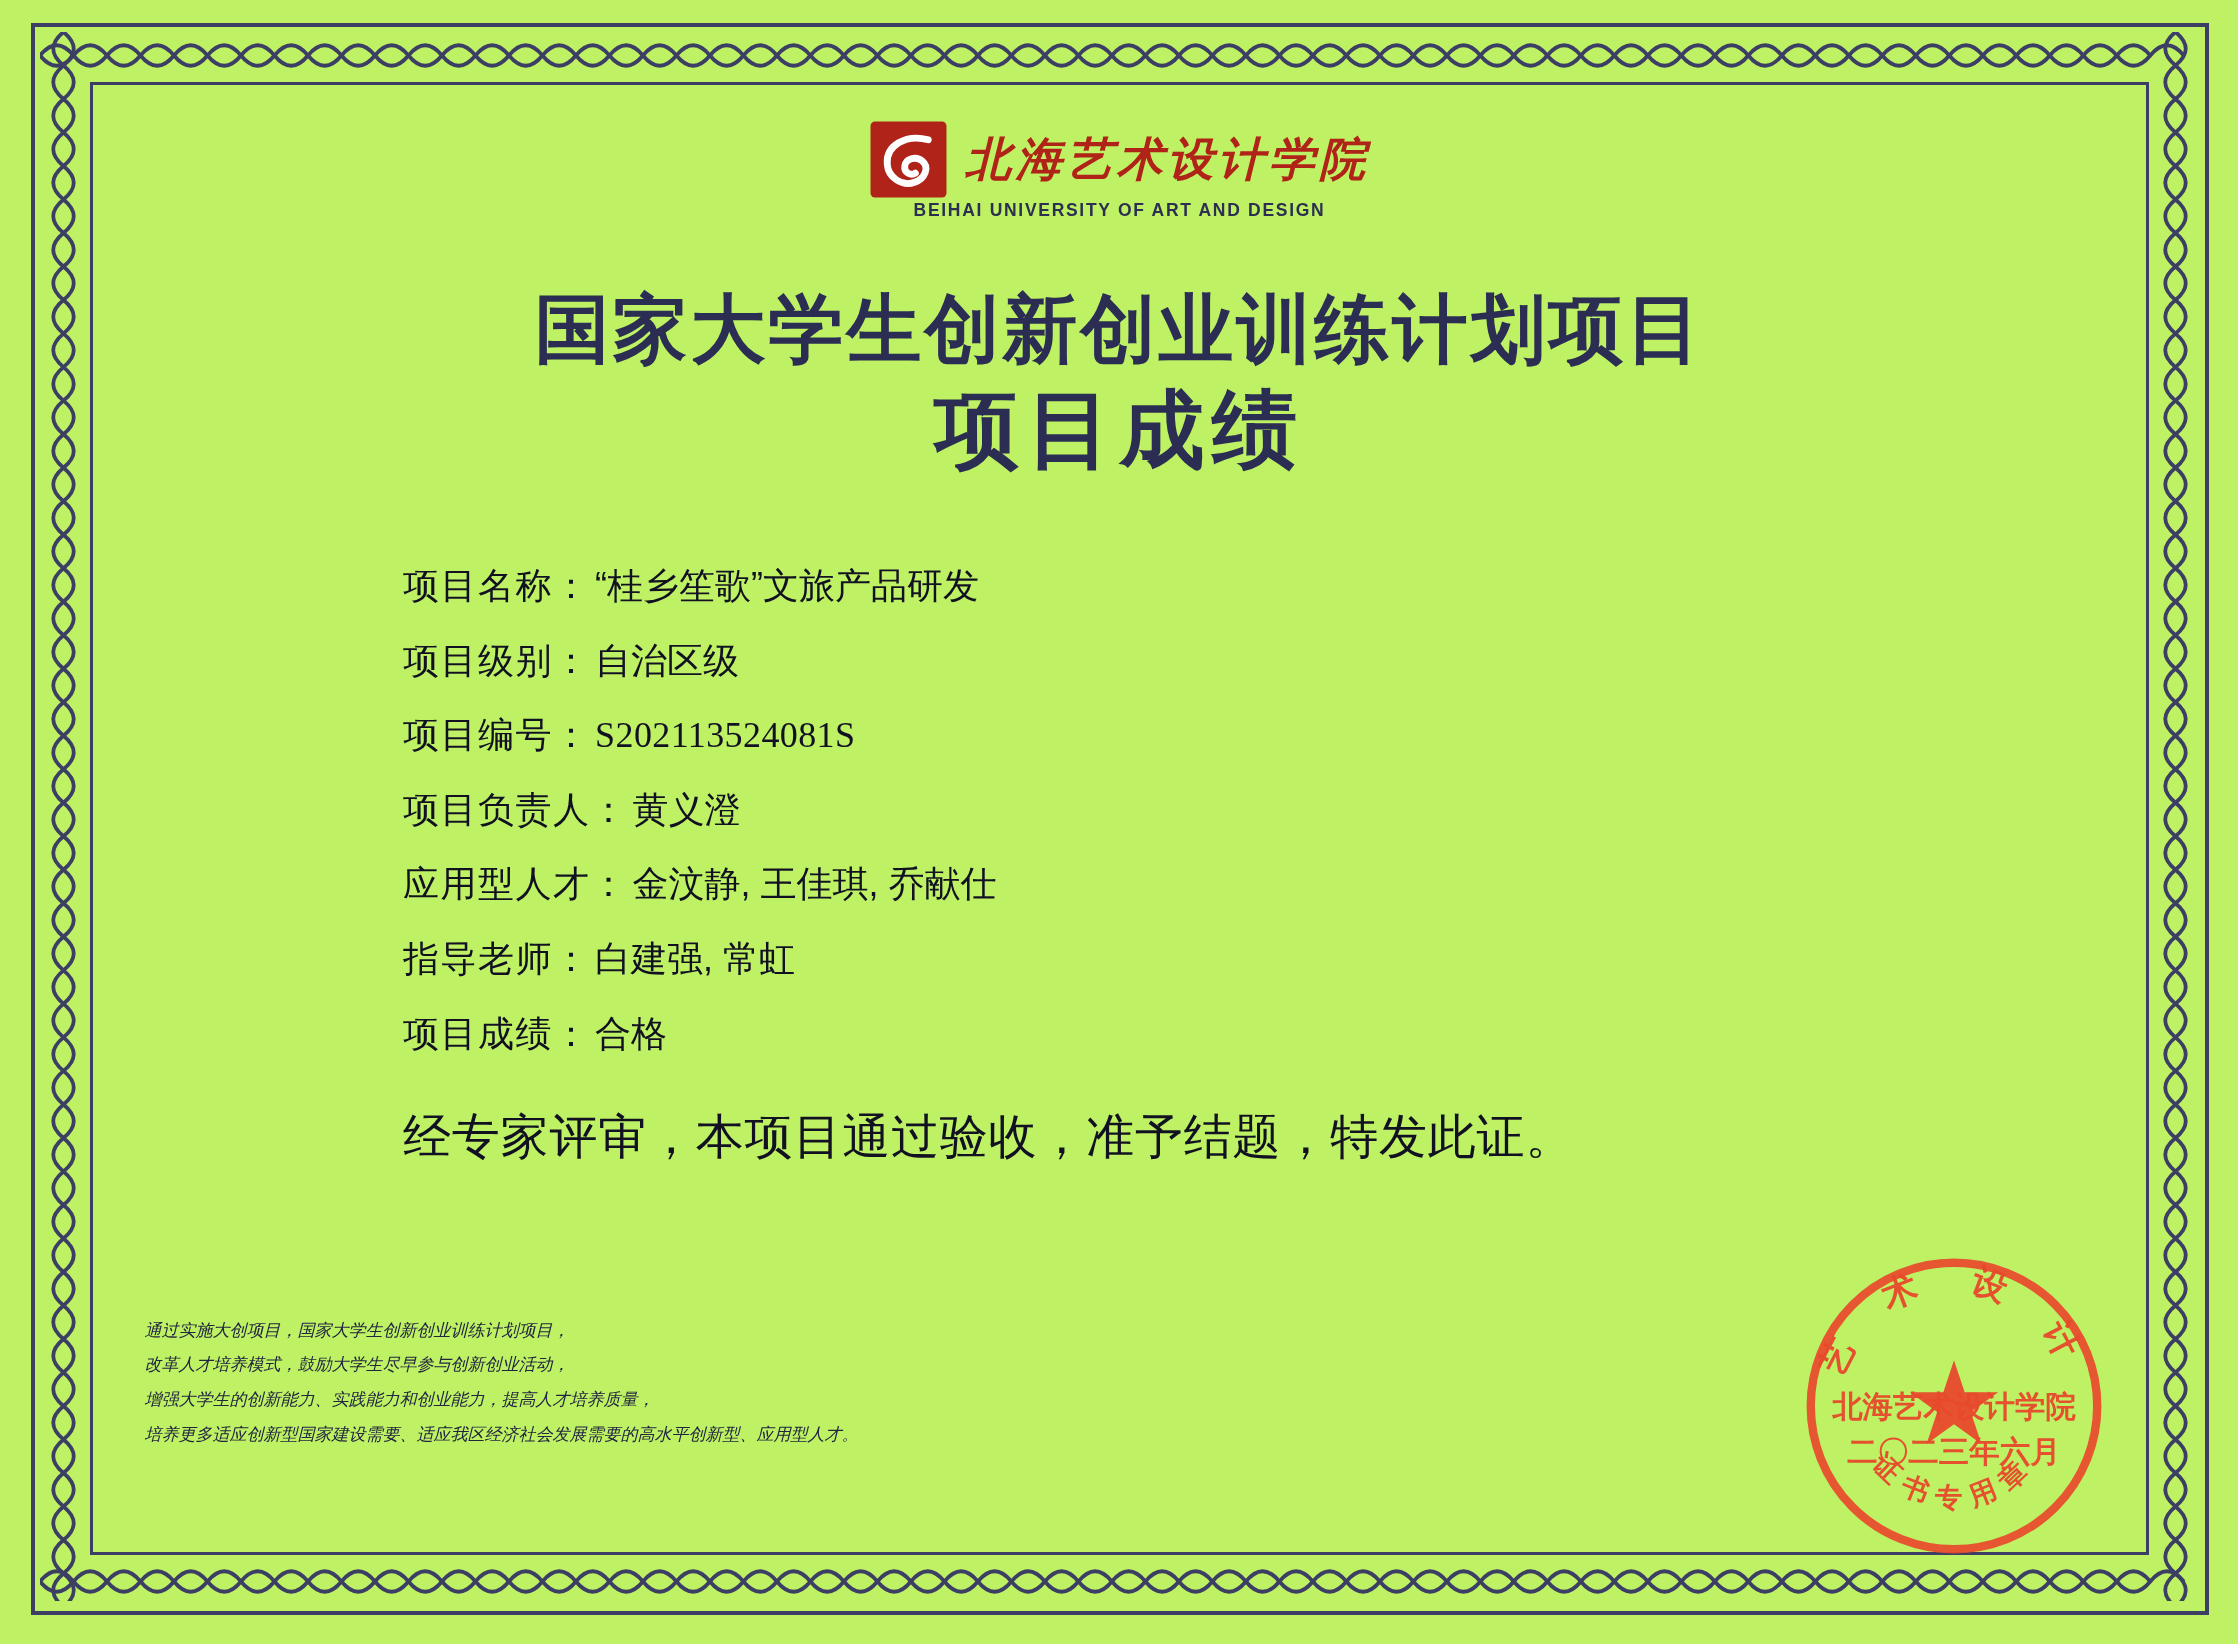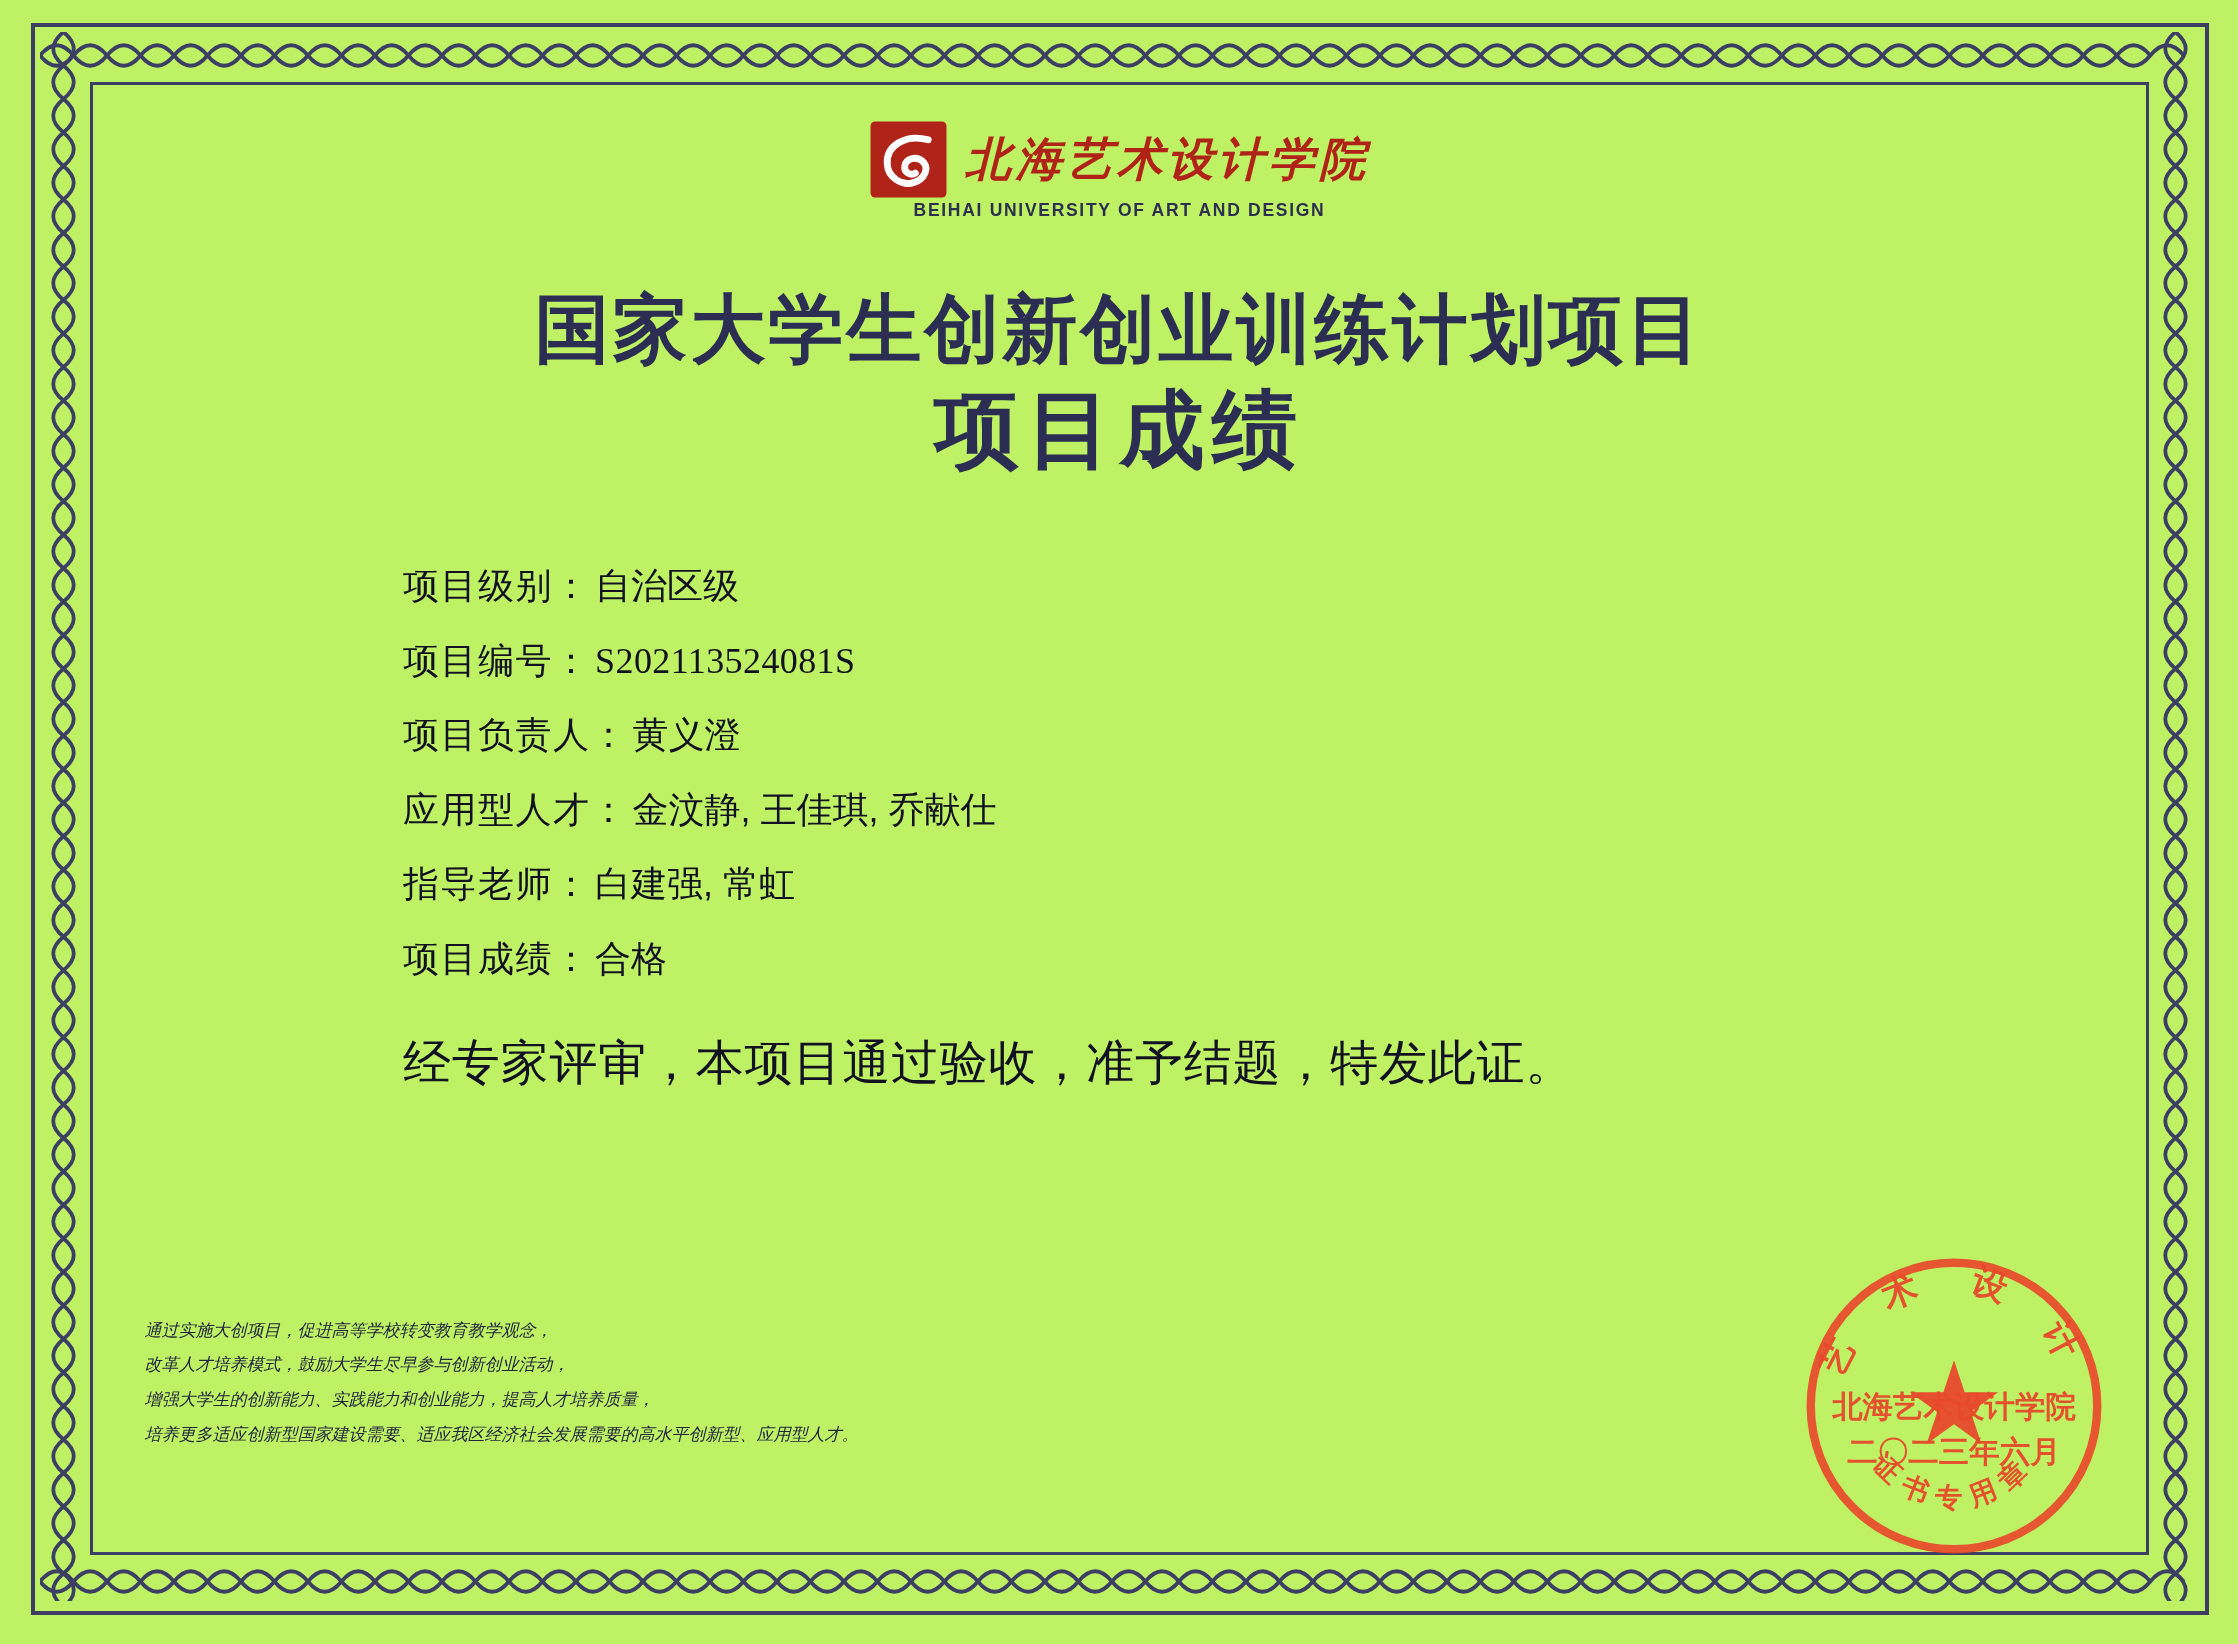--- a/index.html
+++ b/index.html
@@ -247,20 +247,24 @@
       </div>
     </div>
 
     <div class="title-block">
       <div class="title-line1">国家大学生创新创业训练计划项目</div>
       <div class="title-line2">项目成绩</div>
     </div>
 
     <div class="fields">
       <div class="field-row">
+        <span class="field-label">项目名称：</span>
+        <span class="field-value">“桂乡笙歌”文旅产品研发</span>
+      </div>
+      <div class="field-row">
         <span class="field-label">项目级别：</span>
         <span class="field-value">自治区级</span>
       </div>
       <div class="field-row">
         <span class="field-label">项目编号：</span>
         <span class="field-value mono">S202113524081S</span>
       </div>
       <div class="field-row">
         <span class="field-label">项目负责人：</span>
         <span class="field-value">黄义澄</span>
@@ -275,21 +279,21 @@
       </div>
       <div class="field-row">
         <span class="field-label">项目成绩：</span>
         <span class="field-value">合格</span>
       </div>
     </div>
 
     <div class="statement">经专家评审，本项目通过验收，准予结题，特发此证。</div>
 
     <div class="footnote">
-      <div>通过实施大创项目，促进高等学校转变教育教学观念，</div>
+      <div>通过实施大创项目，国家大学生创新创业训练计划项目，</div>
       <div>改革人才培养模式，鼓励大学生尽早参与创新创业活动，</div>
       <div>增强大学生的创新能力、实践能力和创业能力，提高人才培养质量，</div>
       <div>培养更多适应创新型国家建设需要、适应我区经济社会发展需要的高水平创新型、应用型人才。</div>
     </div>
 
   </div>
 
   <div class="seal">
     <svg width="320" height="320" viewBox="0 0 420 420">
       <defs>

